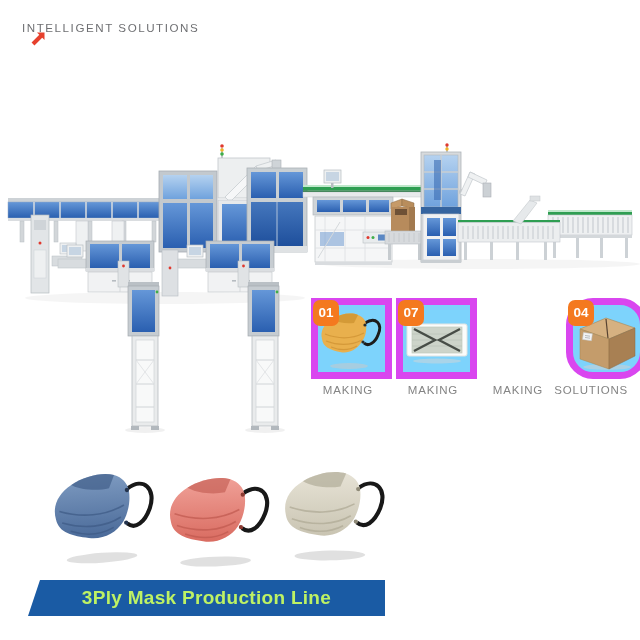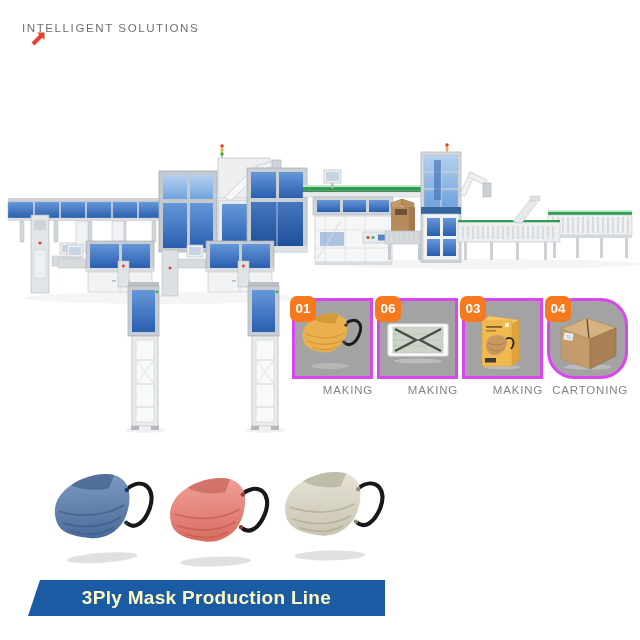--- a/index.html
+++ b/index.html
@@ -10,41 +10,41 @@
   .logo{position:absolute;left:22px;top:20px;width:220px;}
   .logo-text{position:relative;font-weight:800;font-size:31px;letter-spacing:.5px;
              color:#54555a;line-height:32px;white-space:nowrap;}
   .logo-arrow{position:absolute;left:8px;top:10px;width:17px;height:17px;}
   .logo-tagline{font-size:11.6px;letter-spacing:1.55px;color:#6e6f72;margin-top:1px;white-space:nowrap;}
 
   
   .machinery{position:absolute;left:0;top:95px;width:640px;height:345px;}
 
   
-  .step-card{position:absolute;top:298px;width:81px;height:81px;background:#a3a3a3;
-             border:3px solid #d946ef;box-sizing:border-box;}
+  .step-card{position:absolute;top:298px;width:81px;height:81px;background:#7dd3fc;
+             border:7px solid #d946ef;box-sizing:border-box;margin-left:19px;}
   .step-badge{position:absolute;left:-5px;top:-5px;width:26px;height:26px;border-radius:7px;
               background:#f4791f;color:#fff;font-weight:700;font-size:13.5px;line-height:26px;
               text-align:center;z-index:3;}
   .step-art{position:absolute;left:50%;top:52%;transform:translate(-50%,-50%);}
   .step-label{position:absolute;top:384px;width:81px;text-align:right;font-size:11.5px;
               letter-spacing:.8px;color:#848484;}
   .c1{left:292px;} .c2{left:377px;} .c3{left:462px;} .c4{left:547px;border-radius:27px;}
 
   
   .mask{position:absolute;width:118px;height:104px;}
   .mask-blue{left:48px;top:464px;transform:rotate(-4deg);}
   .mask-coral{left:163px;top:468px;transform:rotate(-2deg);}
   .mask-beige{left:278px;top:462px;transform:rotate(-1deg);}
 
   
   .banner{position:absolute;left:28px;top:580px;width:357px;height:36px;background:#1a5ba4;
           clip-path:polygon(12px 0,100% 0,100% 100%,0 100%);
           display:flex;align-items:center;justify-content:center;}
-  .banner-text{color:#fef9c3;font-weight:700;font-size:19px;letter-spacing:.3px;}
+  .banner-text{color:#bef264;font-weight:700;font-size:19px;letter-spacing:.3px;}
 </style>
 </head>
 <body>
 
 <div id="canvas">
 
   <div class="logo">
     <svg class="logo-arrow" viewBox="0 0 17 17">
       <line x1="3" y1="14" x2="12" y2="5" stroke="#e6402d" stroke-width="4"></line>
       <polygon points="14.5,2.5 14.5,10 7,2.5" fill="#e6402d"></polygon>
@@ -273,66 +273,50 @@
       <path d="M15,10 C21,14 30,15 37,14 L41,6 C34,3 23,5 15,10 Z" fill="#d49a37"></path>
       <path d="M8,25 C21,30 35,30 47,24" fill="none" stroke="#cf9434" stroke-width="1.2" opacity="0.8"></path>
       <path d="M9,32 C22,37 35,36 45,31" fill="none" stroke="#cf9434" stroke-width="1.2" opacity="0.8"></path>
       <path d="M14,38 C24,42 33,41 40,37" fill="none" stroke="#cf9434" stroke-width="1.2" opacity="0.8"></path>
       <circle cx="48" cy="16" r="1.6" fill="#2a2a2a"></circle>
       <circle cx="46" cy="33" r="1.6" fill="#2a2a2a"></circle>
     </svg>
   </div>
 
   <div class="step-card c2">
-    <div class="step-badge">06</div>
+    <div class="step-badge">07</div>
     <svg class="step-art" width="70" height="62" viewBox="0 0 70 62">
       <ellipse cx="35" cy="52" rx="24" ry="2.5" fill="#d5d5d5" opacity="0.5"></ellipse>
       <rect x="5" y="15" width="60" height="32" rx="2" fill="#fbfcfb" stroke="#e2e4e2"></rect>
       <rect x="10" y="18" width="50" height="26" fill="#cdd4ca" stroke="#c0c8bd" stroke-width="0.7"></rect>
       <path d="M10,25 H60 M10,31 H60 M10,37 H60" stroke="#bdc5ba" stroke-width="0.9"></path>
       <path d="M12,20 L33,31 L12,42" fill="none" stroke="#474d47" stroke-width="2.4"></path>
       <path d="M58,20 L37,31 L58,42" fill="none" stroke="#474d47" stroke-width="2.4"></path>
     </svg>
   </div>
 
-  <div class="step-card c3">
-    <div class="step-badge">03</div>
-    <svg class="step-art" width="70" height="62" viewBox="0 0 70 62">
-      <ellipse cx="34" cy="58" rx="18" ry="2.5" fill="#cfcfcf" opacity="0.55"></ellipse>
-      <polygon points="14,12 21,7 51,11 44,15" fill="#f6c765" stroke="#dca43c" stroke-width="0.5"></polygon>
-      <rect x="14" y="12" width="30" height="45" fill="#f1b94e" stroke="#dca43c" stroke-width="0.6"></rect>
-      <polygon points="44,15 51,11 51,52 44,57" fill="#dda23c"></polygon>
-      <rect x="18" y="17" width="16" height="1.8" fill="#7a5c2e"></rect>
-      <rect x="18" y="21" width="10" height="1.4" fill="#9a7a46"></rect>
-      <rect x="37" y="14" width="4" height="4" fill="#fdf6e4"></rect>
-      <path d="M38,30 C45,26 48,34 43,40" fill="none" stroke="#222" stroke-width="1.8"></path>
-      <path d="M18,36 C18,30 23,26 29,26 C35,26 39,29 39,33 C39,39 34,45 27,46 C21,46 18,42 18,36 Z" fill="#c9985f"></path>
-      <path d="M20,34 C27,37 34,36 38,33 M21,40 C27,43 33,42 37,39" fill="none" stroke="#a87a44" stroke-width="0.9"></path>
-      <rect x="17" y="49" width="11" height="4.5" fill="#3c3c3c"></rect>
-    </svg>
-  </div>
 
   <div class="step-card c4">
     <div class="step-badge">04</div>
     <svg class="step-art" width="70" height="62" viewBox="0 0 70 62">
       <ellipse cx="35" cy="58" rx="24" ry="2.8" fill="#cfcfcf" opacity="0.55"></ellipse>
       <polygon points="8,20 34,9 63,19 37,30" fill="#d6b181" stroke="#a98651" stroke-width="0.6"></polygon>
       <line x1="34" y1="10" x2="36" y2="29.5" stroke="#574231" stroke-width="1.2"></line>
       <polygon points="8,20 37,30 37,60 8,50" fill="#c49c6b" stroke="#a98651" stroke-width="0.5"></polygon>
       <polygon points="37,30 63,19 63,47 37,60" fill="#a88053" stroke="#8a6b44" stroke-width="0.5"></polygon>
       <rect x="11" y="24" width="9" height="7" fill="#f2f3f4" stroke="#c2c7cb" stroke-width="0.5" transform="rotate(8 15 27)"></rect>
       <line x1="13" y1="26.5" x2="18" y2="27.2" stroke="#9aa0a6" stroke-width="0.7"></line>
       <line x1="13" y1="28.5" x2="18" y2="29.2" stroke="#9aa0a6" stroke-width="0.7"></line>
     </svg>
   </div>
 
   <div class="step-label c1">MAKING</div>
   <div class="step-label c2">MAKING</div>
   <div class="step-label c3">MAKING</div>
-  <div class="step-label c4">CARTONING</div>
+  <div class="step-label c4">SOLUTIONS</div>
 
   <svg class="mask mask-blue" viewBox="0 0 120 100">
     <defs>
         <linearGradient id="mb" x1="0" y1="0" x2="0" y2="1">
       <stop offset="0" stop-color="#7d9ac0"></stop>
           <stop offset="1" stop-color="#4a6a99"></stop>
         </linearGradient>
       </defs>
     <ellipse cx="52" cy="92" rx="36" ry="5" fill="#c6c6c6" opacity="0.55"></ellipse>
     <path d="M82,24 C100,12 112,26 104,45 C98,59 88,66 80,59" fill="none" stroke="#181818" stroke-width="4.2"></path>

